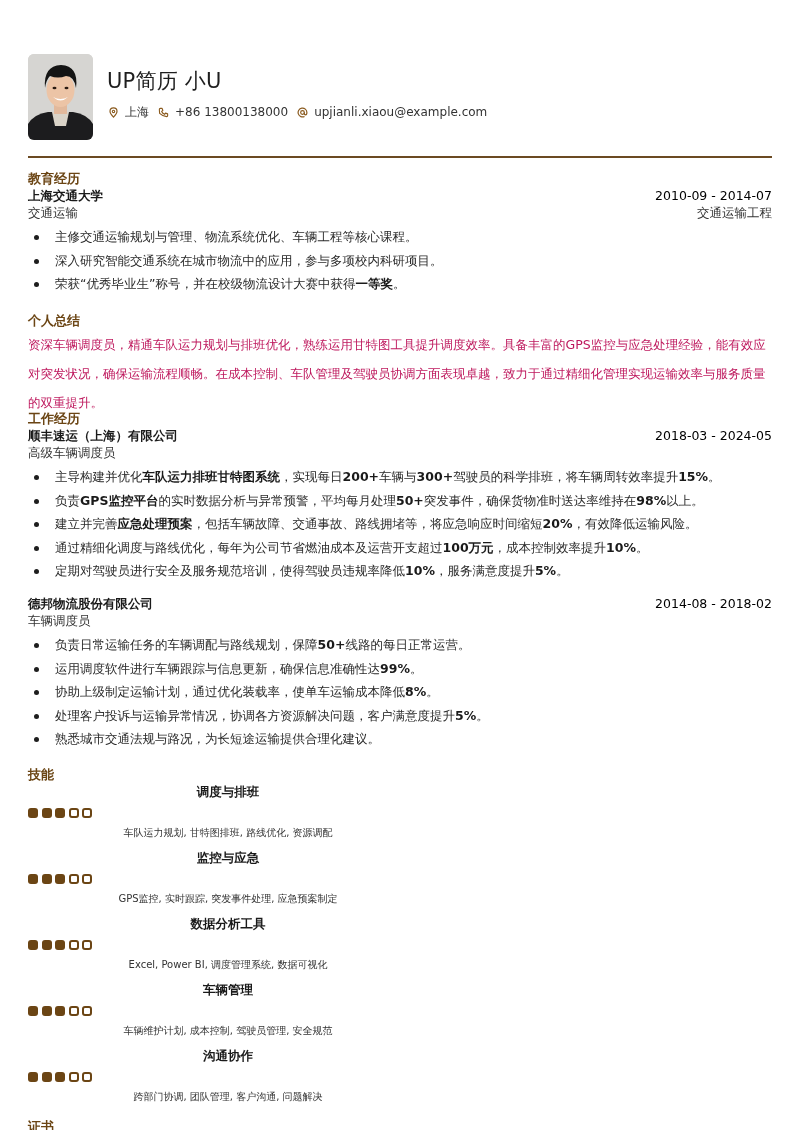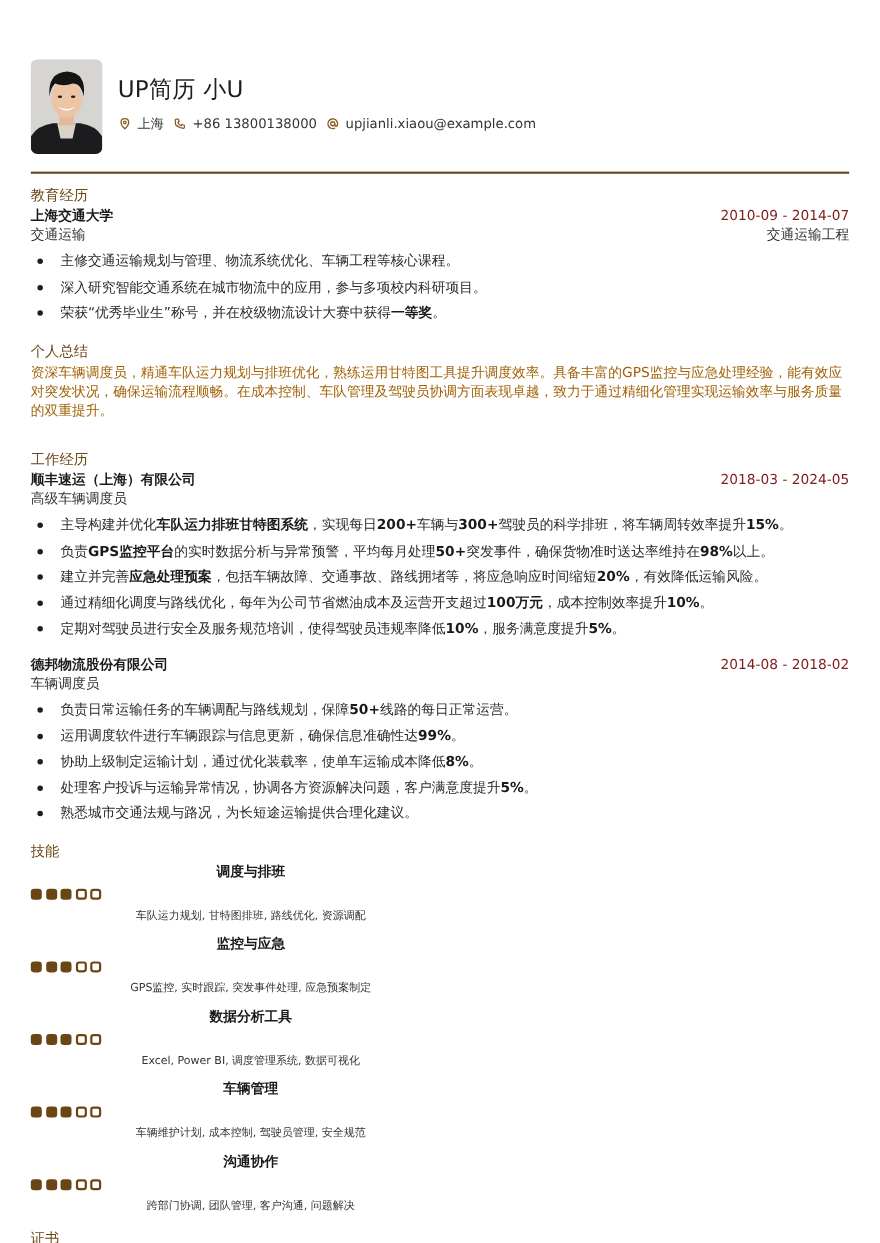--- a/index.html
+++ b/index.html
@@ -12,32 +12,32 @@
   .photo svg { display: block; }
   .header-info { margin-left: 14px; margin-top: -6px; }
   .name { font-size: 21px; font-weight: 400; color: #1e1e1e; letter-spacing: 0.2px; line-height: 26px; }
   .contacts { display: flex; align-items: center; margin-top: 10px; font-size: 12px; color: #333; }
   .contact { display: flex; align-items: center; margin-right: 8px; }
   .contact .ic { width: 12px; height: 12px; margin-right: 6px; display: inline-flex; align-items: center; justify-content: center; color: #8a5a1e; }
   .contact .ic svg { width: 11px; height: 11px; }
 
   .divider { position: absolute; left: 28px; top: 156px; width: 744px; height: 2px; background: #6b4a22; }
 
-  .section-title { position: absolute; left: 28px; font-size: 13px; font-weight: 400; color: #6b4514; line-height: 16px; }
+  .section-title { position: absolute; left: 28px; font-size: 13px; font-weight: 700; color: #6b4514; line-height: 16px; }
   .row { position: absolute; left: 28px; width: 744px; display: flex; justify-content: space-between; font-size: 12.5px; line-height: 16px; }
   .org { font-weight: 700; color: #1a1a1a; }
-  .date { font-weight: 500; color: #7f1d1d; }
+  .date { font-weight: 500; color: #000000; }
   .sub { color: #333; font-weight: 400; }
 
   .bullets { position: absolute; left: 28px; width: 744px; list-style: none; font-size: 12.5px; color: #2a2a2a; }
   .bullets li { position: relative; padding-left: 27px; line-height: 23.5px; height: 23.5px; white-space: nowrap; }
   .bullets li::before { content: ""; position: absolute; left: 6px; top: 10px; width: 5px; height: 5px; border-radius: 50%; background: #1e1e1e; }
   .bullets b { font-weight: 700; color: #1a1a1a; }
 
-  .summary { position: absolute; left: 28px; top: 330px; width: 744px; font-size: 12.5px; color: #a16207; line-height: 17px; }
+  .summary { position: absolute; left: 28px; top: 330px; width: 744px; font-size: 12.5px; color: #be185d; line-height: 29px; }
 
   .skill { position: absolute; left: 28px; width: 400px; text-align: center; }
   .skill-name { font-size: 12.5px; font-weight: 700; color: #1a1a1a; line-height: 16px; }
   .dots { display: flex; margin-top: 8px; height: 11px; }
   .dot { width: 10px; height: 10px; border-radius: 3px; margin-right: 3.5px; }
   .dot.on { background: #6b4514; }
   .dot.off { border: 2px solid #6b4514; background: #fff; }
   .skill-desc { font-size: 10px; color: #333; margin-top: 7px; line-height: 14px; }
 </style>
 </head>

